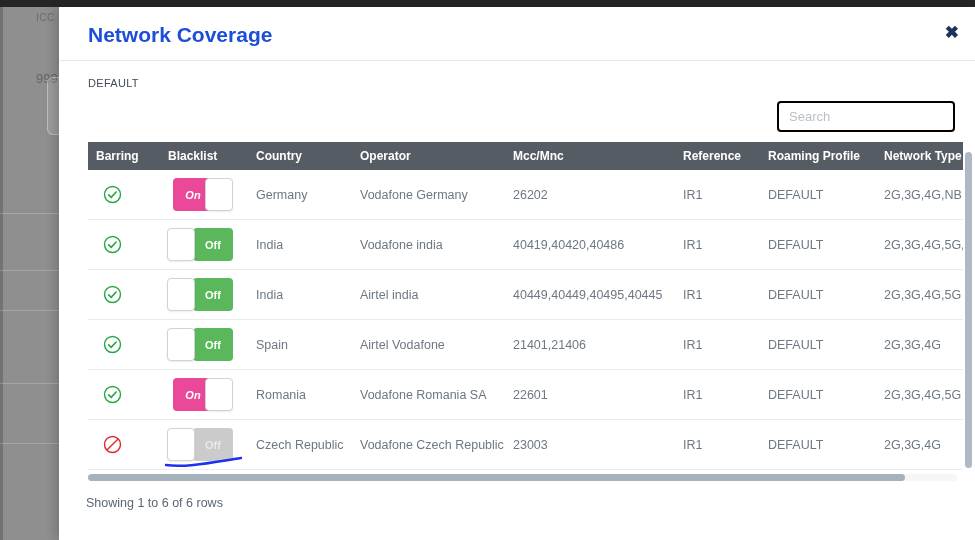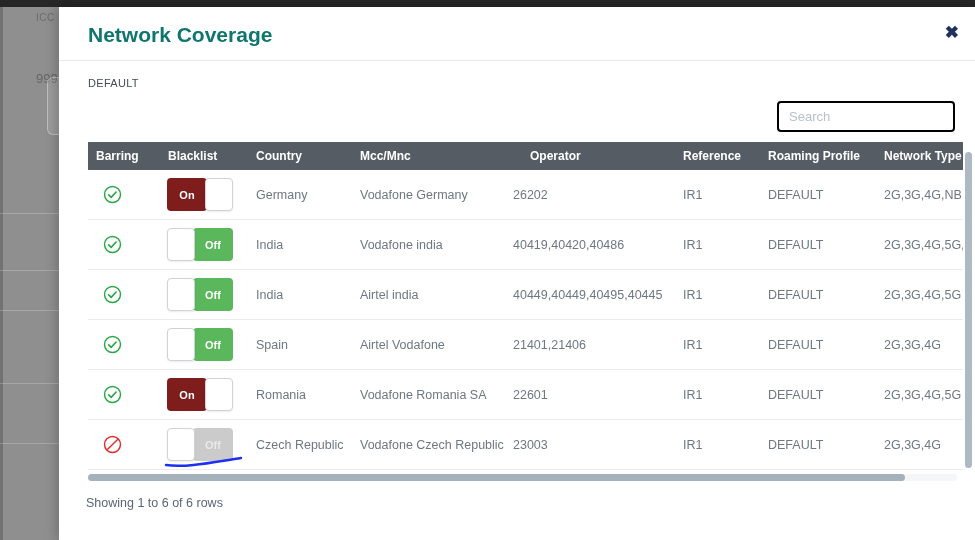--- a/index.html
+++ b/index.html
@@ -14,21 +14,21 @@
   
   .backdrop { position:absolute; left:0; top:7px; width:59px; height:533px; background:#8f8f8f; overflow:hidden; z-index:1;padding-left:31px; }
   .bg-left-edge { position:absolute; left:0; top:0; width:3px; height:533px; background:rgba(0,0,0,0.20); }
   .bg-text1 { position:absolute; left:36px; top:5px; font-size:10px; color:#6c6c6c; letter-spacing:0.5px; }
   .bg-text2 { position:absolute; left:36px; top:20px; font-size:13px; color:#666666;margin-top:44px; }
   .bg-card { position:absolute; left:47px; top:70px; width:30px; height:58px; border:1px solid rgba(255,255,255,0.35); background:rgba(255,255,255,0.12); border-radius:6px; }
   .bg-line { position:absolute; left:0; width:59px; height:1px; background:rgba(255,255,255,0.22); }
 
   
   .modal { position:absolute; left:59px; top:7px; width:916px; height:533px; background:#ffffff; z-index:6; box-shadow:-4px 0 10px rgba(0,0,0,0.18); }
-  .modal-title { position:absolute; left:29px; top:14px; font-size:21px; line-height:27px; font-weight:600; color:#0f766e;text-align:right; }
+  .modal-title { position:absolute; left:29px; top:14px; font-size:21px; line-height:27px; font-weight:600; color:#1d4ed8;text-align:right; }
   .close { position:absolute; right:16px; top:17px; font-size:17px; font-weight:700; color:#21315e; cursor:pointer; line-height:18px; }
   .header-divider { position:absolute; left:0; top:53px; width:916px; height:1px; background:#e7e8ea; }
 
   .section-label { position:absolute; left:29px; top:70px; font-size:11px; font-weight:500; letter-spacing:0.3px; color:#434c58; }
 
   .search { position:absolute; right:20px; top:94px; width:178px; height:31px; border:2px solid #000000; border-radius:4px; padding:0 10px; font-size:13px; color:#495057; font-family:"Liberation Sans", sans-serif; outline:none; }
   .search::placeholder { color:#b9c0c7; }
 
   
   .table { position:absolute; left:29px; top:135px; width:875px; overflow:hidden; }
@@ -37,21 +37,21 @@
   .h { color:#ffffff; font-size:12px; font-weight:700; }
   .c0{width:72px} .c1{width:88px} .c2{width:104px} .c3{width:153px} .c4{width:170px} .c5{width:85px} .c6{width:116px} .c7{width:150px}
   .trow { display:flex; width:938px; height:50px; border-bottom:1px solid #e9ebee; font-size:12.5px; color:#6e7883; background:#fff; }
   .barring-cell { padding-left:15px; }
   .toggle-cell { padding-left:0; }
 
   
   .toggle { position:relative; width:66px; height:33px; border-radius:4px; margin-left:7px; cursor:pointer; background:#fff; }
   .toggle-fill { position:absolute; top:0; bottom:0; width:40px; display:flex; align-items:center; justify-content:center; font-size:11px; font-weight:700; color:#fff; border-radius:4px; }
   .toggle-knob { position:absolute; top:0; bottom:0; width:28px; background:#ffffff; border:1px solid #cfd2d6; border-radius:4px; box-shadow:0 1px 2px rgba(0,0,0,0.08); }
-  .t-on .toggle-fill { left:0; background:#7f1d1d; }
+  .t-on .toggle-fill { left:6px; background:#ec4899;font-style:italic; }
   .t-on .toggle-knob { right:0; }
   .t-off .toggle-fill { right:0; background:#5bb75b; }
   .t-off .toggle-knob { left:0; }
   .t-off-disabled .toggle-fill { right:0; background:#cbcbcb; color:#e9e9e9; }
   .t-off-disabled .toggle-knob { left:0; }
   .t-off-disabled { cursor:default; }
 
   .icon-wrap { display:flex; align-items:center; }
 
   
@@ -89,22 +89,22 @@
 
     <div class="section-label">DEFAULT</div>
 
     <input class="search" type="text" placeholder="Search" style="">
 
     <div class="table">
       <div class="thead" id="thead">
           <div class="cell h c0">Barring</div>
           <div class="cell h c1">Blacklist</div>
           <div class="cell h c2">Country</div>
+          <div class="cell h c3">Operator</div>
           <div class="cell h c4">Mcc/Mnc</div>
-          <div class="cell h c3">Operator</div>
           <div class="cell h c5">Reference</div>
           <div class="cell h c6">Roaming Profile</div>
           <div class="cell h c7">Network Type</div>
         </div>
       <div class="tbody" id="tbody">
   <div class="trow">
     <div class="cell c0 barring-cell">
       <span class="icon-wrap">
         <svg width="19" height="19" viewBox="0 0 20 20">
           <circle cx="10" cy="10" r="8.4" fill="none" stroke="#28a745" stroke-width="1.5"></circle>

